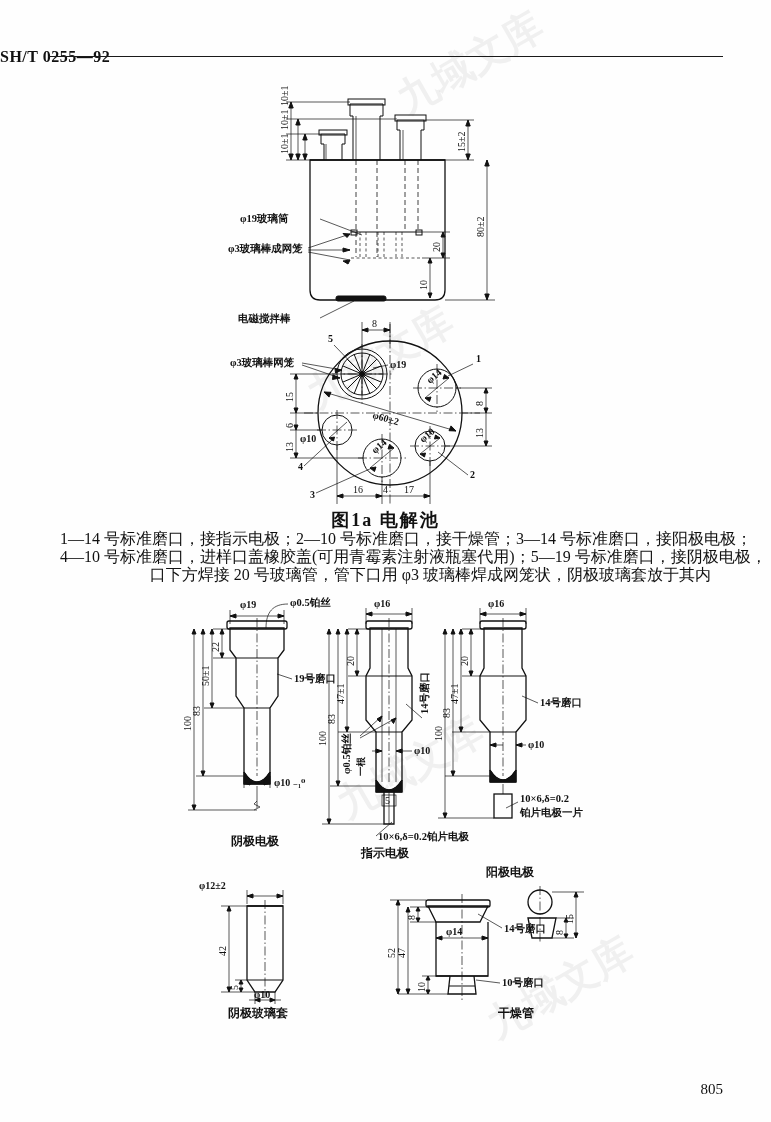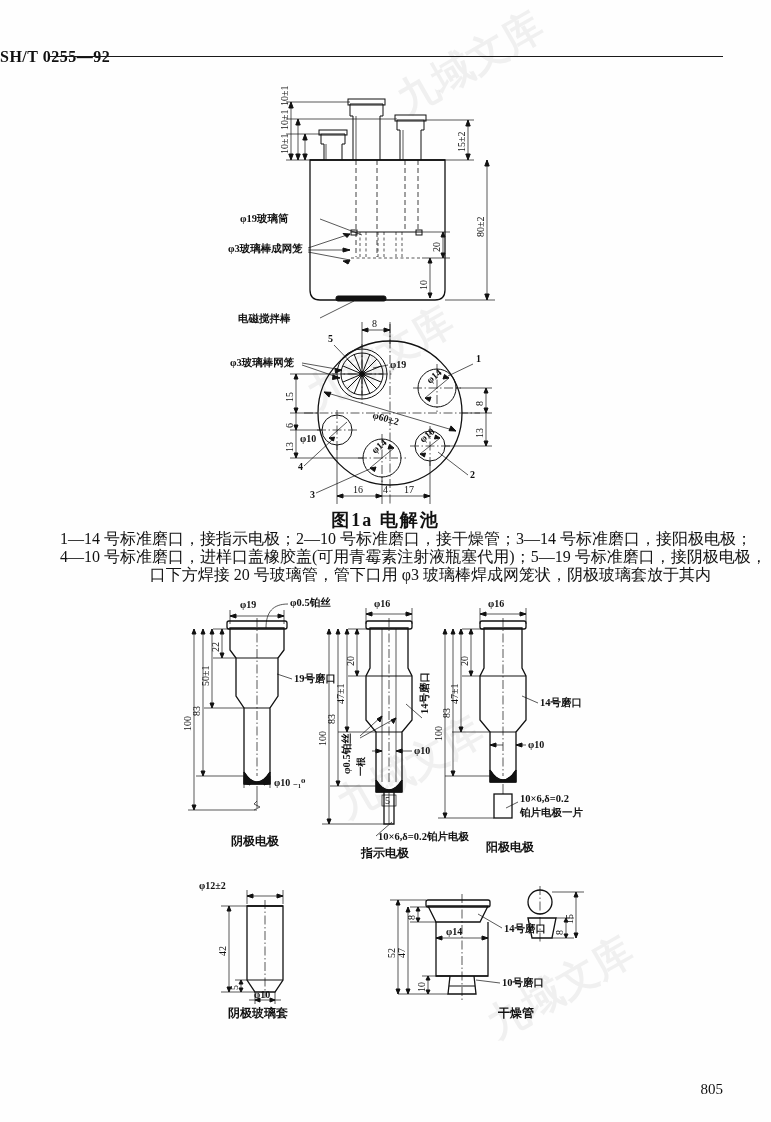--- a/index.html
+++ b/index.html
@@ -558,21 +558,21 @@
       <path class="fillk" d="M50,149 l6,-2 l0,4 Z"></path>
 
       <text class="lbl" x="80" y="206">10×6,δ=0.2</text>
       <text class="lbl" x="80" y="220">铂片电极一片</text>
       <line class="thin" x1="78" y1="206" x2="66" y2="212"></line>
     </svg>
   </div>
 
   <div class="sublabel" style="left:200px; top:833px; width:110px;">阴极电极</div>
   <div class="sublabel" style="left:330px; top:845px; width:110px;">指示电极</div>
-  <div class="sublabel" style="left:455px; top:839px; width:110px;">阳极电极</div>
+  <div class="sublabel" style="left:455px; top:864px; width:110px;">阳极电极</div>
 
   <div class="fig" style="left:185px; top:876px;">
     <svg width="150" height="140" viewBox="0 0 150 140">
       <path class="ln2" d="M62,30 L62,104 L70,116 L90,116 L98,104 L98,30 Z"></path>
       <line class="ln2" x1="62" y1="30" x2="98" y2="30"></line>
       <line class="ln" x1="62" y1="104" x2="98" y2="104"></line>
       <line class="cl" x1="80" y1="24" x2="80" y2="122"></line>
 
       <line class="thin" x1="62" y1="14" x2="62" y2="28"></line>
       <line class="thin" x1="98" y1="14" x2="98" y2="28"></line>

